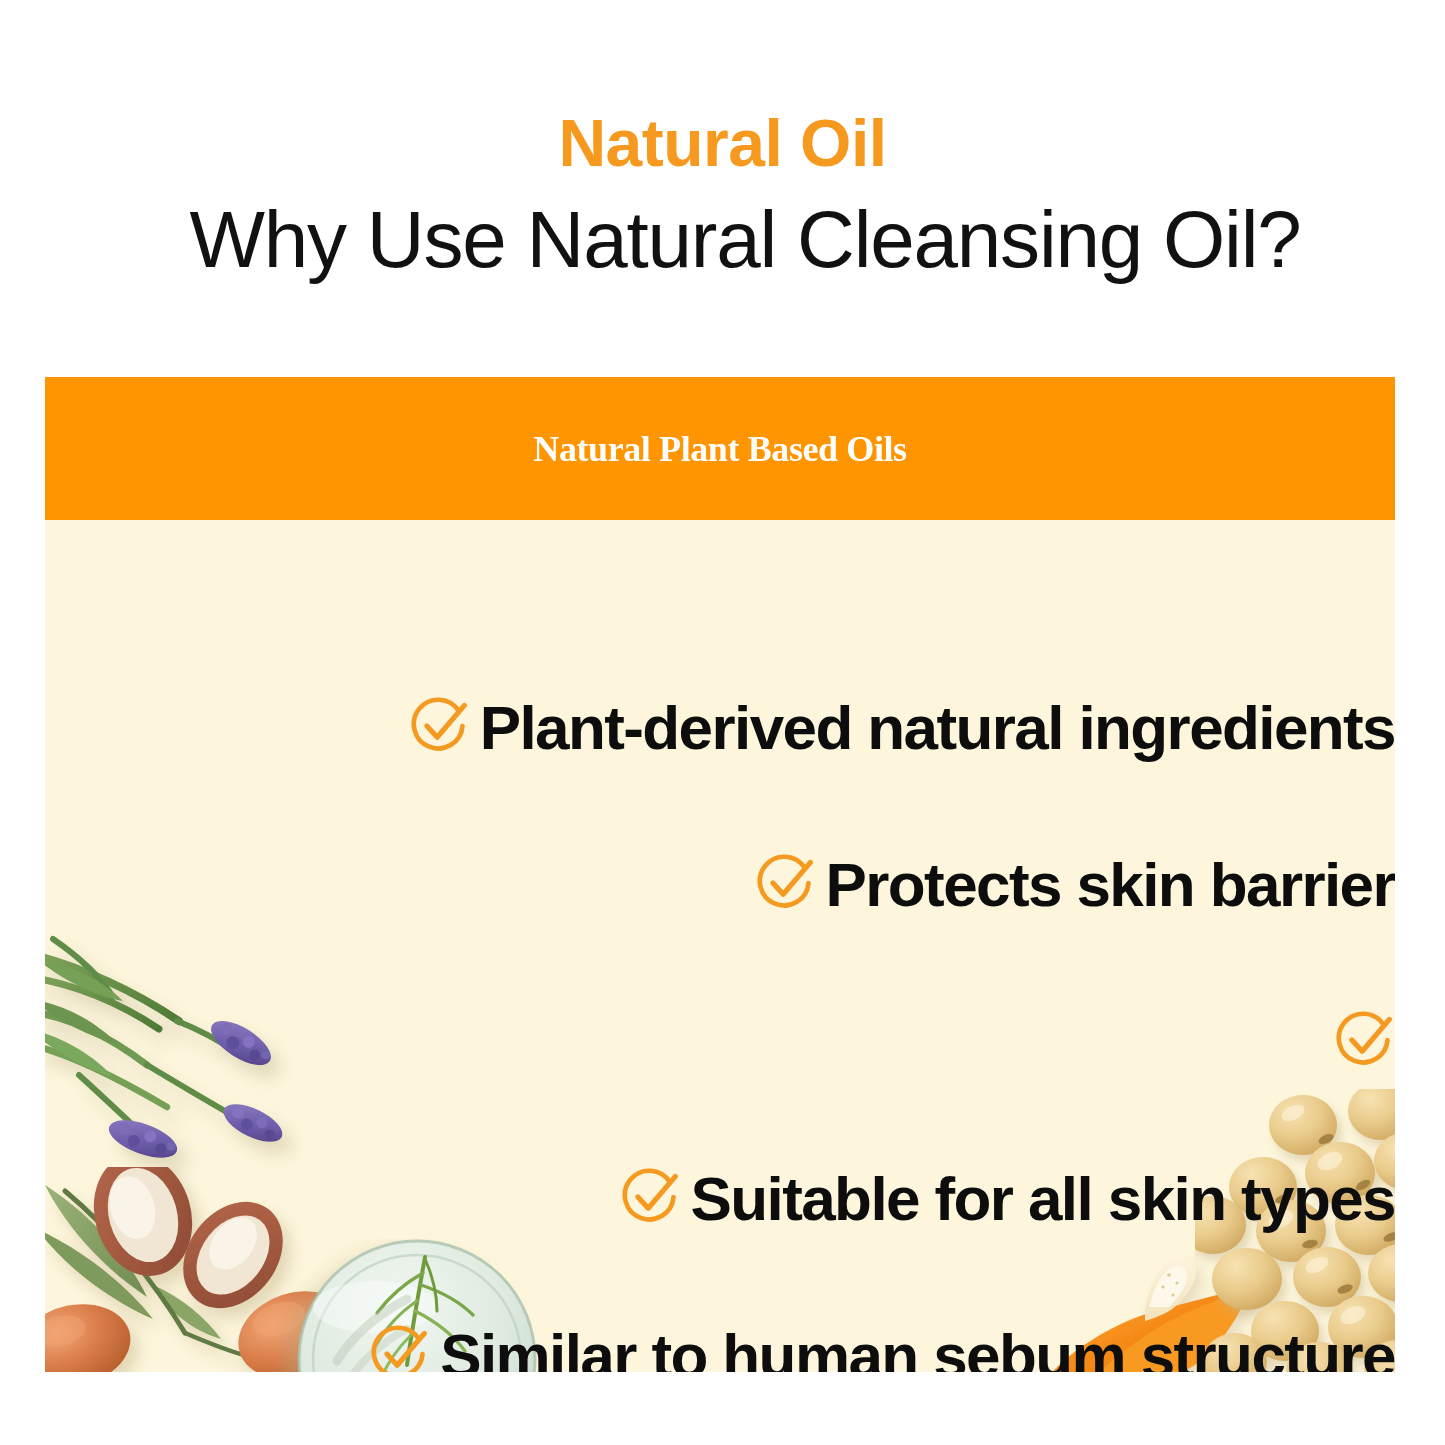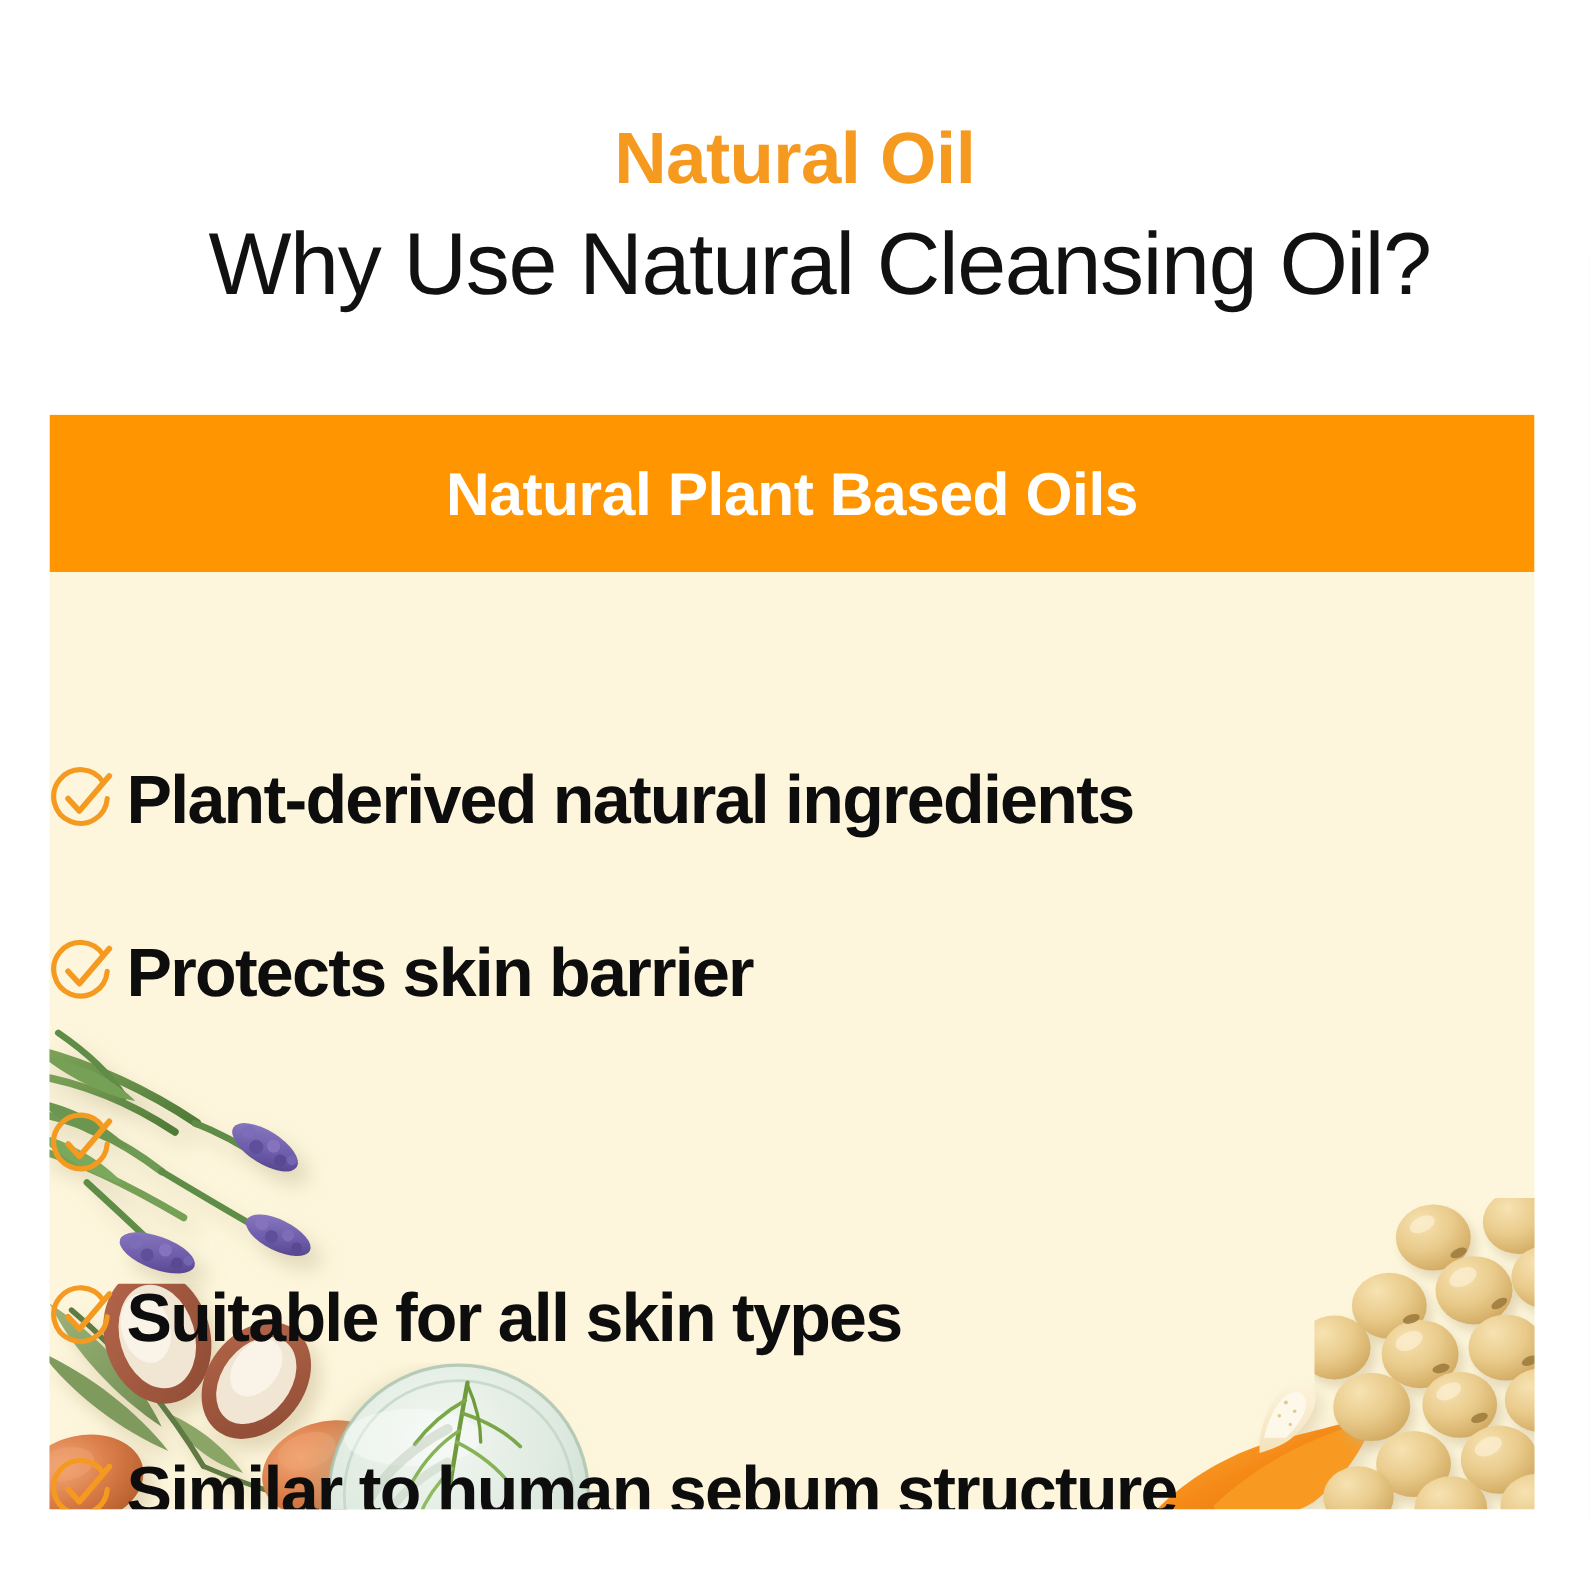--- a/index.html
+++ b/index.html
@@ -14,20 +14,21 @@
     overflow: hidden;
     position: relative;
   }
 
   .page {
     position: absolute;
     inset: 0;
     width: 1445px;
     height: 1445px;
     background: #ffffff;
+    border-radius: 25px;
   }
 
   
   .headings {
     position: absolute;
     top: 0;
     left: 0;
     width: 1445px;
     height: 377px;
     display: flex;
@@ -68,32 +69,33 @@
   }
   .card-header {
     height: 143px;
     background: #ff9500;
     display: flex;
     align-items: center;
     justify-content: center;
   }
   .card-header-title {
     color: #ffffff;
-    font-size: 55px;
+    font-size: 36px;
     font-weight: 700;
     letter-spacing: -0.4px;
     white-space: nowrap;
+    font-family: Liberation Serif, serif;
   }
 
   .card-body {
     position: relative;
     height: 852px;
     display: flex;
     flex-direction: column;
-    align-items: flex-start;
+    align-items: flex-end;
     padding-top: 176px;
     box-sizing: border-box;
     z-index: 3;
   }
 
   .feature-row {
     display: flex;
     align-items: center;
     justify-content: center;
     gap: 10px;

